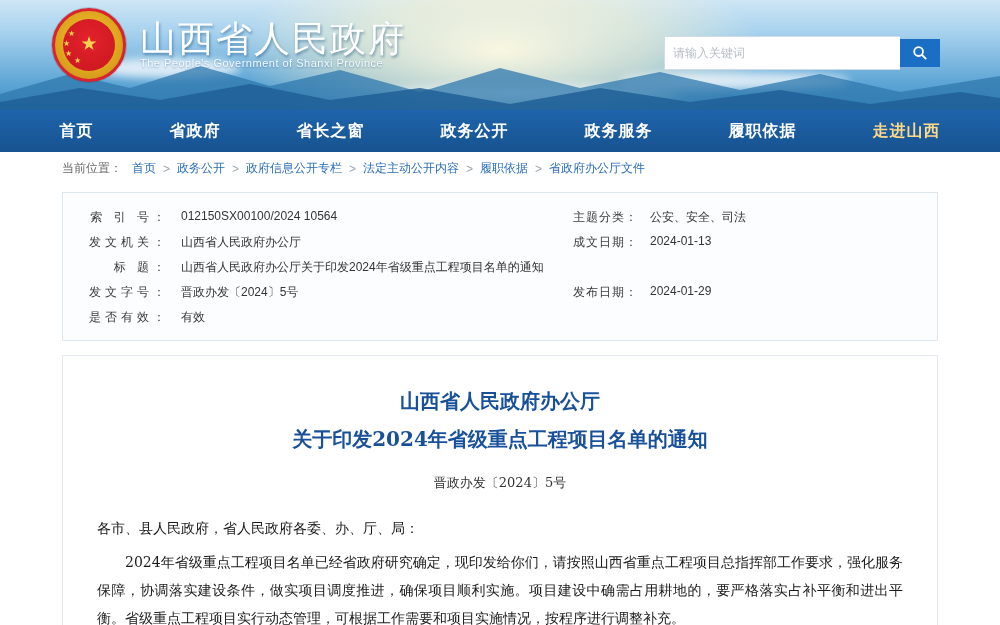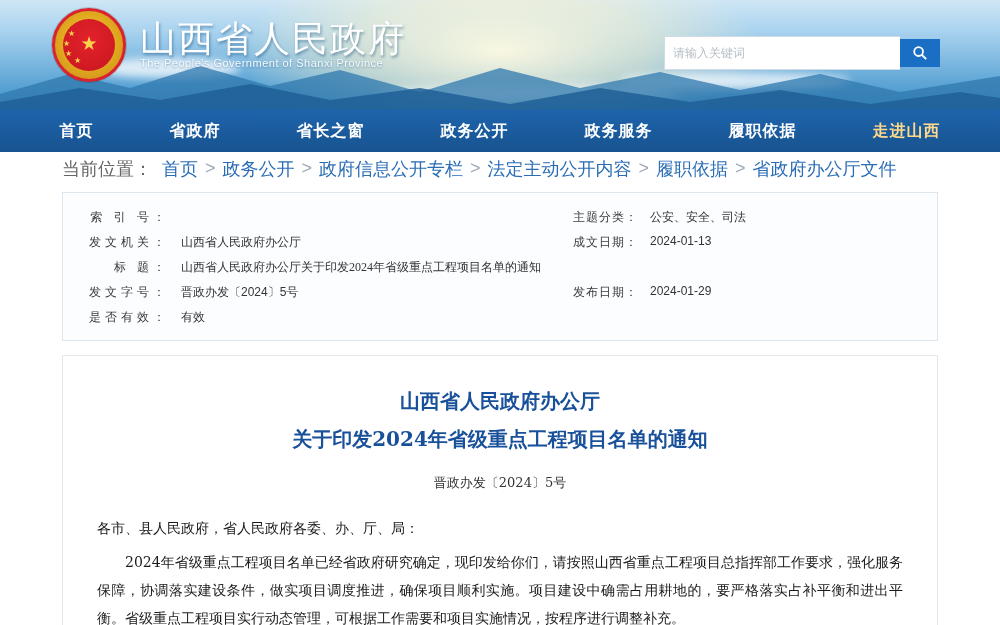--- a/index.html
+++ b/index.html
@@ -100,21 +100,21 @@
     padding: 0 38px; cursor: pointer; letter-spacing: 1px;
     font-family: "DejaVu Sans", "Liberation Sans", sans-serif;
   }
   .nav li.last { color: #ffd98a; }
 
   
   .crumbbar {
     height: 34px; background: #ffffff;
     display: flex; align-items: center;
     padding-left: 62px;
-    font-size: 18px; color: #555; border-bottom: 1px solid #fff;
+    font-size: 12px; color: #555; border-bottom: 1px solid #fff;
   }
   .crumbbar .lbl { color: #666; margin-right: 10px; }
   .crumbbar a {
     color: #2a6db5; text-decoration: none; cursor: pointer;
   }
   .crumbbar .sep { color: #9aa6b2; margin: 0 7px; }
 
   
   .infobox {
     margin: 6px 62px 0 62px;
@@ -229,38 +229,39 @@
     <span class="sep">&gt;</span>
     <a>履职依据</a>
     <span class="sep">&gt;</span>
     <a>省政府办公厅文件</a>
   </div>
 
   <div class="infobox">
     <div class="inforow">
       <div class="infocol">
         <span class="k">索 引 号：</span>
+        <span class="v">012150SX00100/2024 10564</span>
       </div>
       <div class="infocol right">
         <span class="k">主题分类：</span>
         <span class="v">公安、安全、司法</span>
       </div>
     </div>
     <div class="inforow">
       <div class="infocol">
         <span class="k">发文机关：</span>
         <span class="v">山西省人民政府办公厅</span>
       </div>
       <div class="infocol right">
         <span class="k">成文日期：</span>
         <span class="v">2024-01-13</span>
       </div>
     </div>
     <div class="inforow">
-      <div class="infocol" style="width:100%;font-family:Liberation Serif, serif;">
+      <div class="infocol" style="width:100%;">
         <span class="k">标    题：</span>
         <span class="v">山西省人民政府办公厅关于印发2024年省级重点工程项目名单的通知</span>
       </div>
     </div>
     <div class="inforow">
       <div class="infocol">
         <span class="k">发文字号：</span>
         <span class="v">晋政办发〔2024〕5号</span>
       </div>
       <div class="infocol right">

